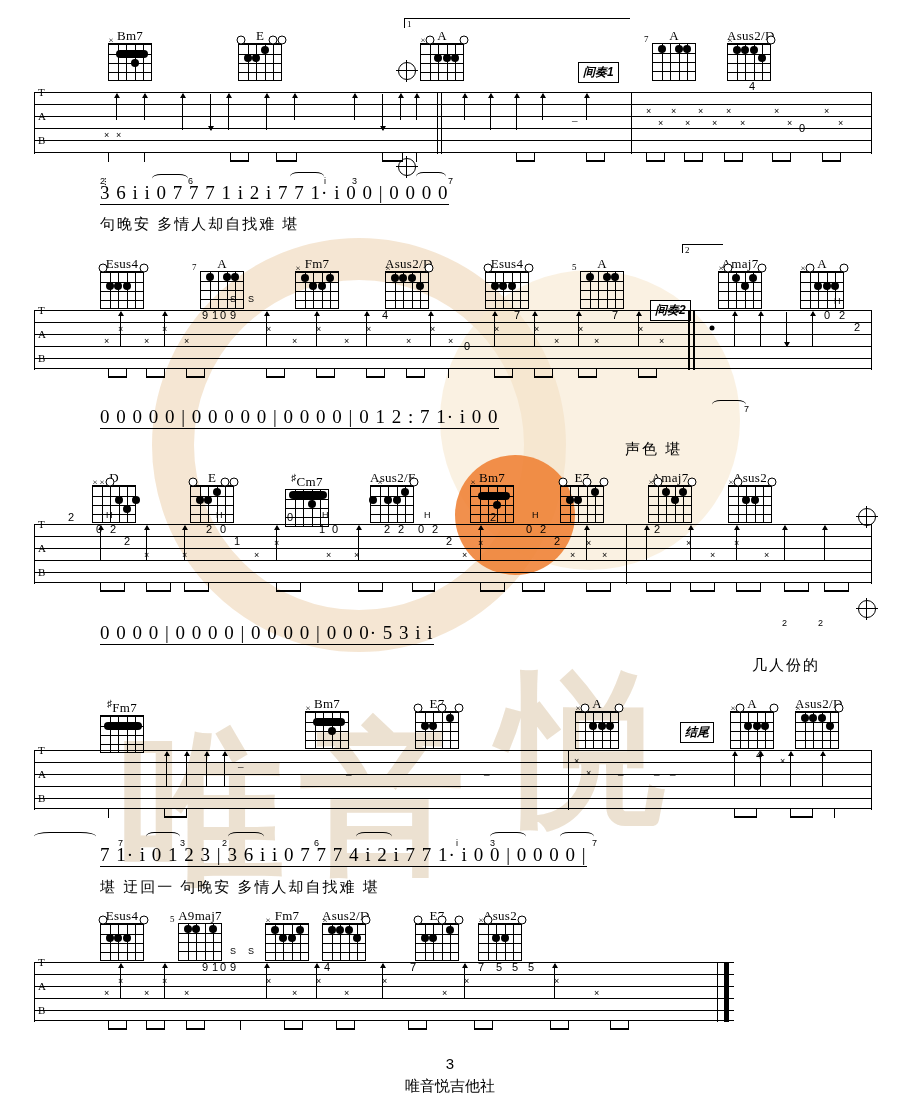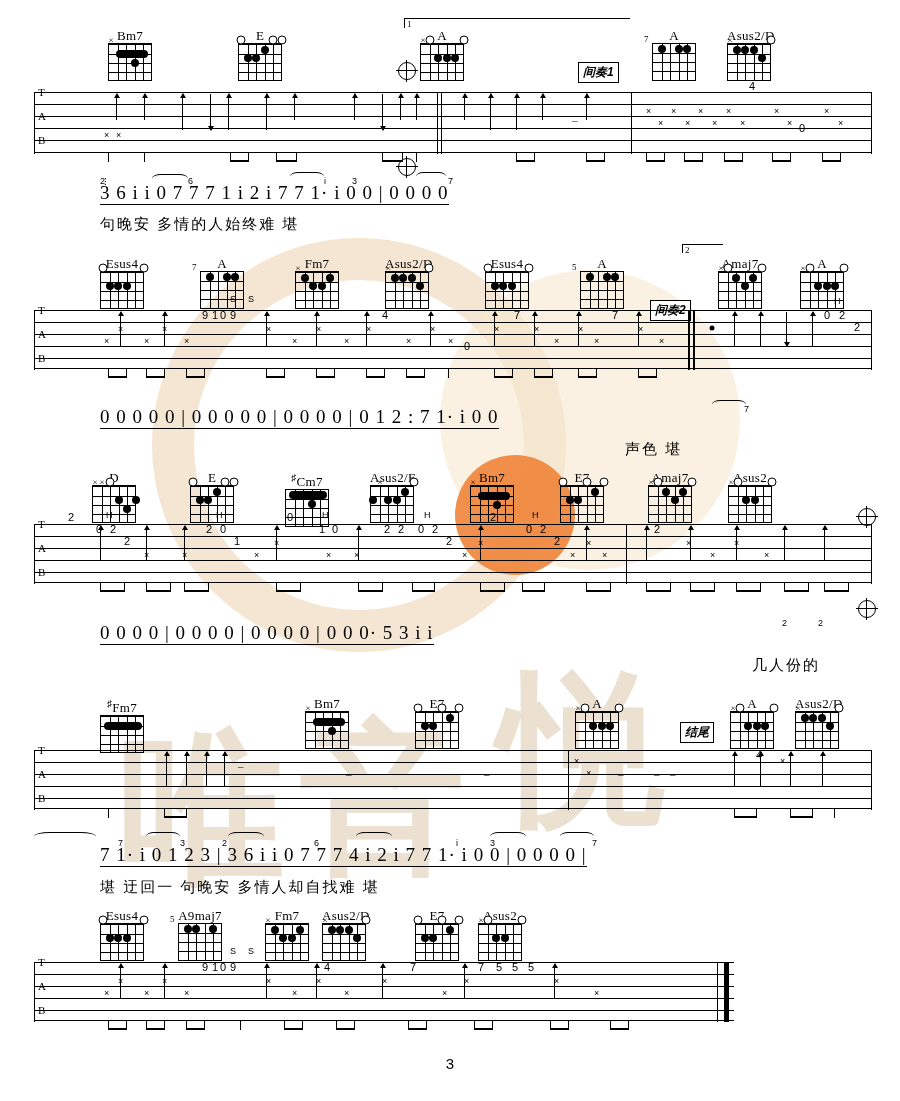--- a/index.html
+++ b/index.html
@@ -321,21 +321,21 @@
   <div class="slur" style="left:152px;top:174px;width:36px;"></div>
   <div class="slur" style="left:290px;top:172px;width:34px;"></div>
   <div class="slur" style="left:416px;top:172px;width:30px;"></div>
   <div class="dotabove" style="left:104px;top:174px;">⁝</div>
   <div class="num" style="left:100px;top:176px;font-size:9px;">2</div>
   <div class="num" style="left:188px;top:176px;font-size:9px;">6</div>
   <div class="num" style="left:324px;top:176px;font-size:9px;">i</div>
   <div class="num" style="left:352px;top:176px;font-size:9px;">3</div>
   <div class="num" style="left:448px;top:176px;font-size:9px;">7</div>
   <div class="mel melu" style="left:100px;top:182px;">3 6 i i  0   7 7 7 1 i  2 i 7   7 1· i   0   0   |  0   0   0   0</div>
-  <div class="lyr" style="left:100px;top:215px;">句晚安  多情的人始终难  堪</div>
+  <div class="lyr" style="left:100px;top:215px;">句晚安  多情人却自找难  堪</div>
 </div>
 
 <div>
   <div class="chord" style="left:100px;top:258px;">
     <div class="cname">Esus4</div>
     <div class="grid">
       <i class="v" style="left:8.6px"></i>
           <i class="v" style="left:17.2px"></i>
           <i class="v" style="left:25.8px"></i>
           <i class="v" style="left:34.4px"></i>
@@ -1188,14 +1188,15 @@
     <div class="stem" style="left:516px;top:0;"></div>
         <div class="stem" style="left:534px;top:0;"></div>
     <div class="beam" style="left:516px;top:8px;width:18px;"></div>
     <div class="stem" style="left:576px;top:0;"></div>
         <div class="stem" style="left:594px;top:0;"></div>
     <div class="beam" style="left:576px;top:8px;width:18px;"></div>
   </div>
 </div>
 
 <div class="pagenum" style="top:1055px;">3</div>
+<div class="footer" style="top:1077px;">唯音悦吉他社</div>
 
 </div>
 
 </body></html>

